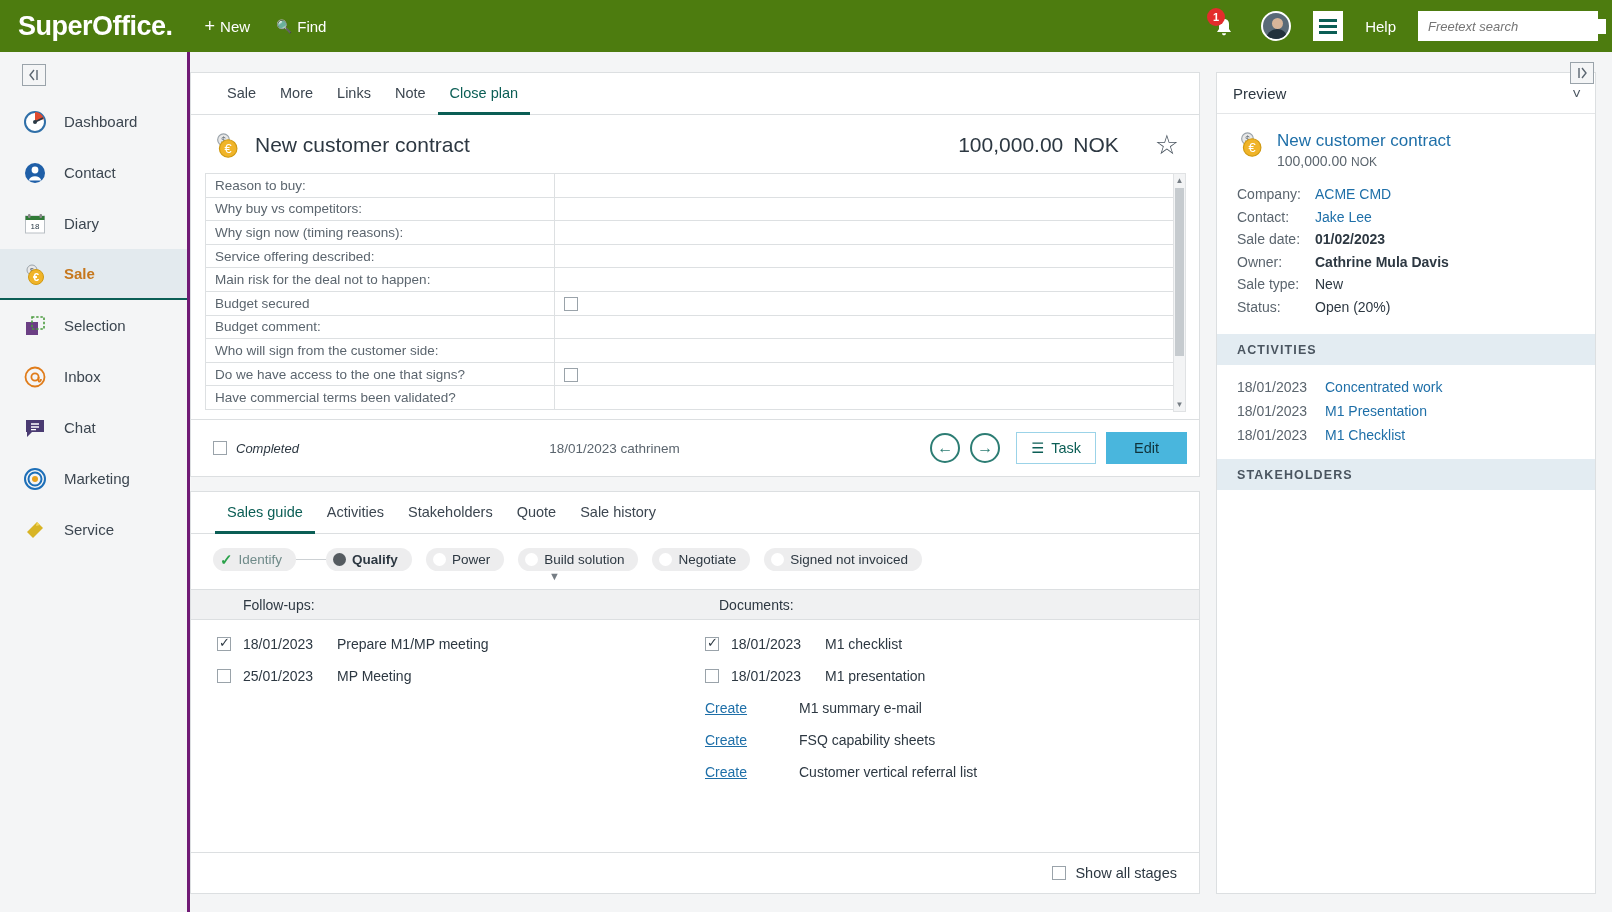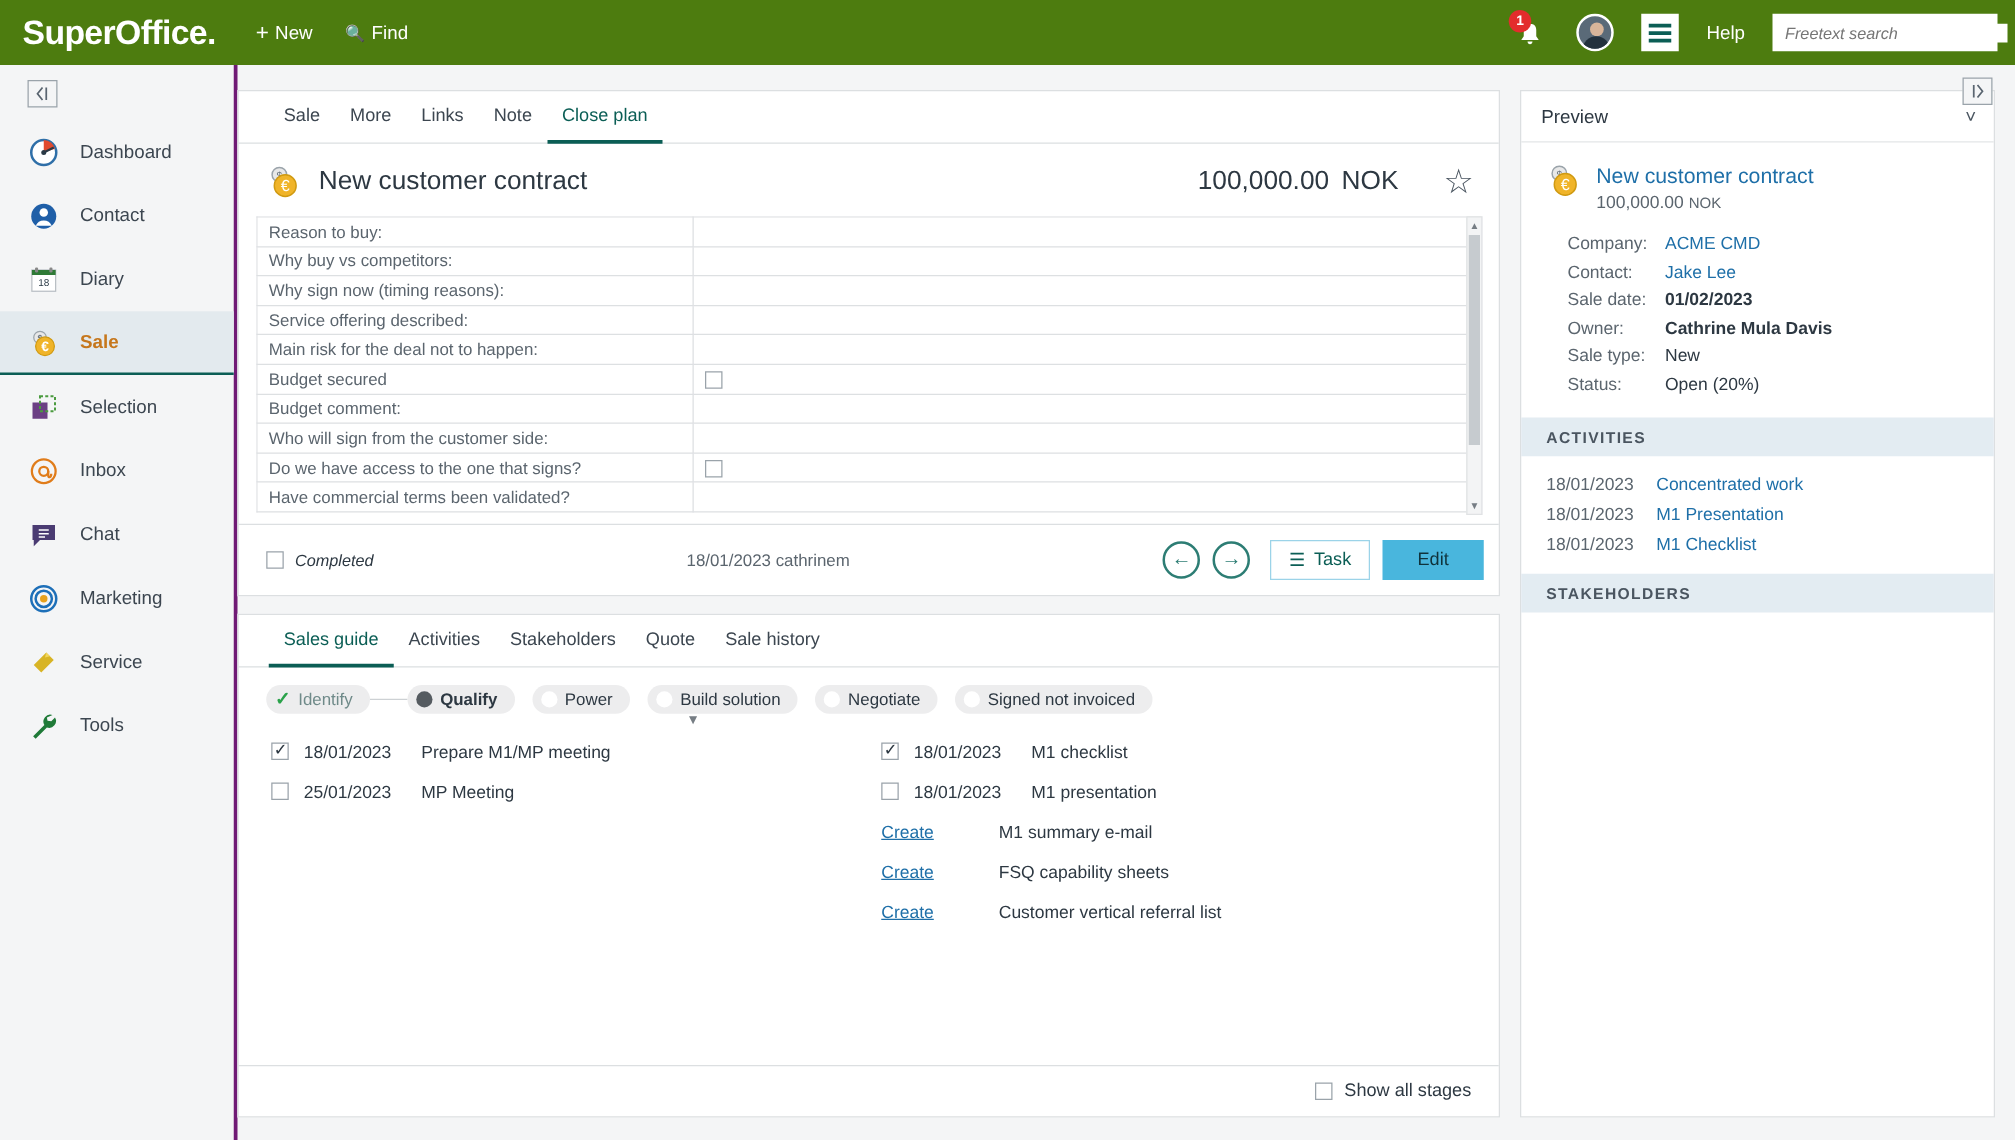--- a/index.html
+++ b/index.html
@@ -186,21 +186,21 @@
   .preview-head {
     height: 41px; display: flex; align-items: center; padding: 0 14px 0 16px;
     border-bottom: 1px solid #e4e6e8; font-size: 15px; color: #2d3842;
   }
   .preview-head .chev { margin-left: auto; font-size: 15px; color: #4a5560; cursor: pointer; }
   .pv-top { display: flex; gap: 12px; padding: 16px 16px 12px 20px; }
   .pv-title { font-size: 17px; color: #1e6fa8; cursor: pointer; line-height: 1.25; }
   .pv-amount { font-size: 14px; color: #5b656e; margin-top: 2px; }
   .pv-amount .cur { font-size: 12px; }
   .pv-fields { padding: 2px 16px 16px 20px; }
-  .pv-row { display: flex; font-size: 14px; line-height: 22.5px; margin-left: 17px; }
+  .pv-row { display: flex; font-size: 14px; line-height: 22.5px; }
   .pv-row .k { width: 78px; color: #5b656e; }
   .pv-row .v { color: #2d3842; }
   .pv-row .v.link { color: #1e6fa8; cursor: pointer; }
   .pv-row .v.bold { font-weight: bold; }
   .sec-head {
     background: #e3ecf2; height: 31px; display: flex; align-items: center;
     padding-left: 20px; font-size: 12.5px; font-weight: bold; color: #4a5560;
     letter-spacing: 1.1px;
   }
   .sec-body { padding: 10px 16px 12px 20px; }
@@ -357,28 +357,20 @@
     <div class="nav-item">
       <span class="nav-icon">
         <svg width="24" height="24" viewBox="0 0 24 24">
           <path d="M4 14 L14 4 L20 10 L10 20 Z" fill="#d8b425"></path>
           <path d="M14 4 L17 7 L13 8 Z" fill="#f2d65c"></path>
         </svg>
       </span>
       <span>Service</span>
     </div>
 
-    <div class="nav-item">
-      <span class="nav-icon">
-        <svg width="24" height="24" viewBox="0 0 24 24">
-          <path d="M19 3 A5.5 5.5 0 0 0 12.5 11 L3.5 20 L5.5 22 L14.5 13 A5.5 5.5 0 0 0 21 5 L18 8 L15 7.5 L14.5 5 Z" fill="#1f7a38"></path>
-        </svg>
-      </span>
-      <span>Tools</span>
-    </div>
   </div>
 
   <div class="center">
 
     <div class="card">
       <div class="tabs">
         <div class="tab">Sale</div>
         <div class="tab">More</div>
         <div class="tab">Links</div>
         <div class="tab">Note</div>
@@ -506,20 +498,24 @@
           <span>Negotiate</span>
         </div>
         <div class="gap"></div>
         <div class="pill">
           <span class="dot-o"></span>
           <span>Signed not invoiced</span>
         </div>
         <div class="chev-down">▼</div>
       </div>
 
+      <div class="cols-head">
+        <div class="c1">Follow-ups:</div>
+        <div class="c2">Documents:</div>
+      </div>
 
       <div class="cols-body">
         <div class="col left">
           <div class="row-item">
             <span class="cb checked"></span>
             <span class="date">18/01/2023</span>
             <span class="lbl">Prepare M1/MP meeting</span>
           </div>
           <div class="row-item">
             <span class="cb"></span>

